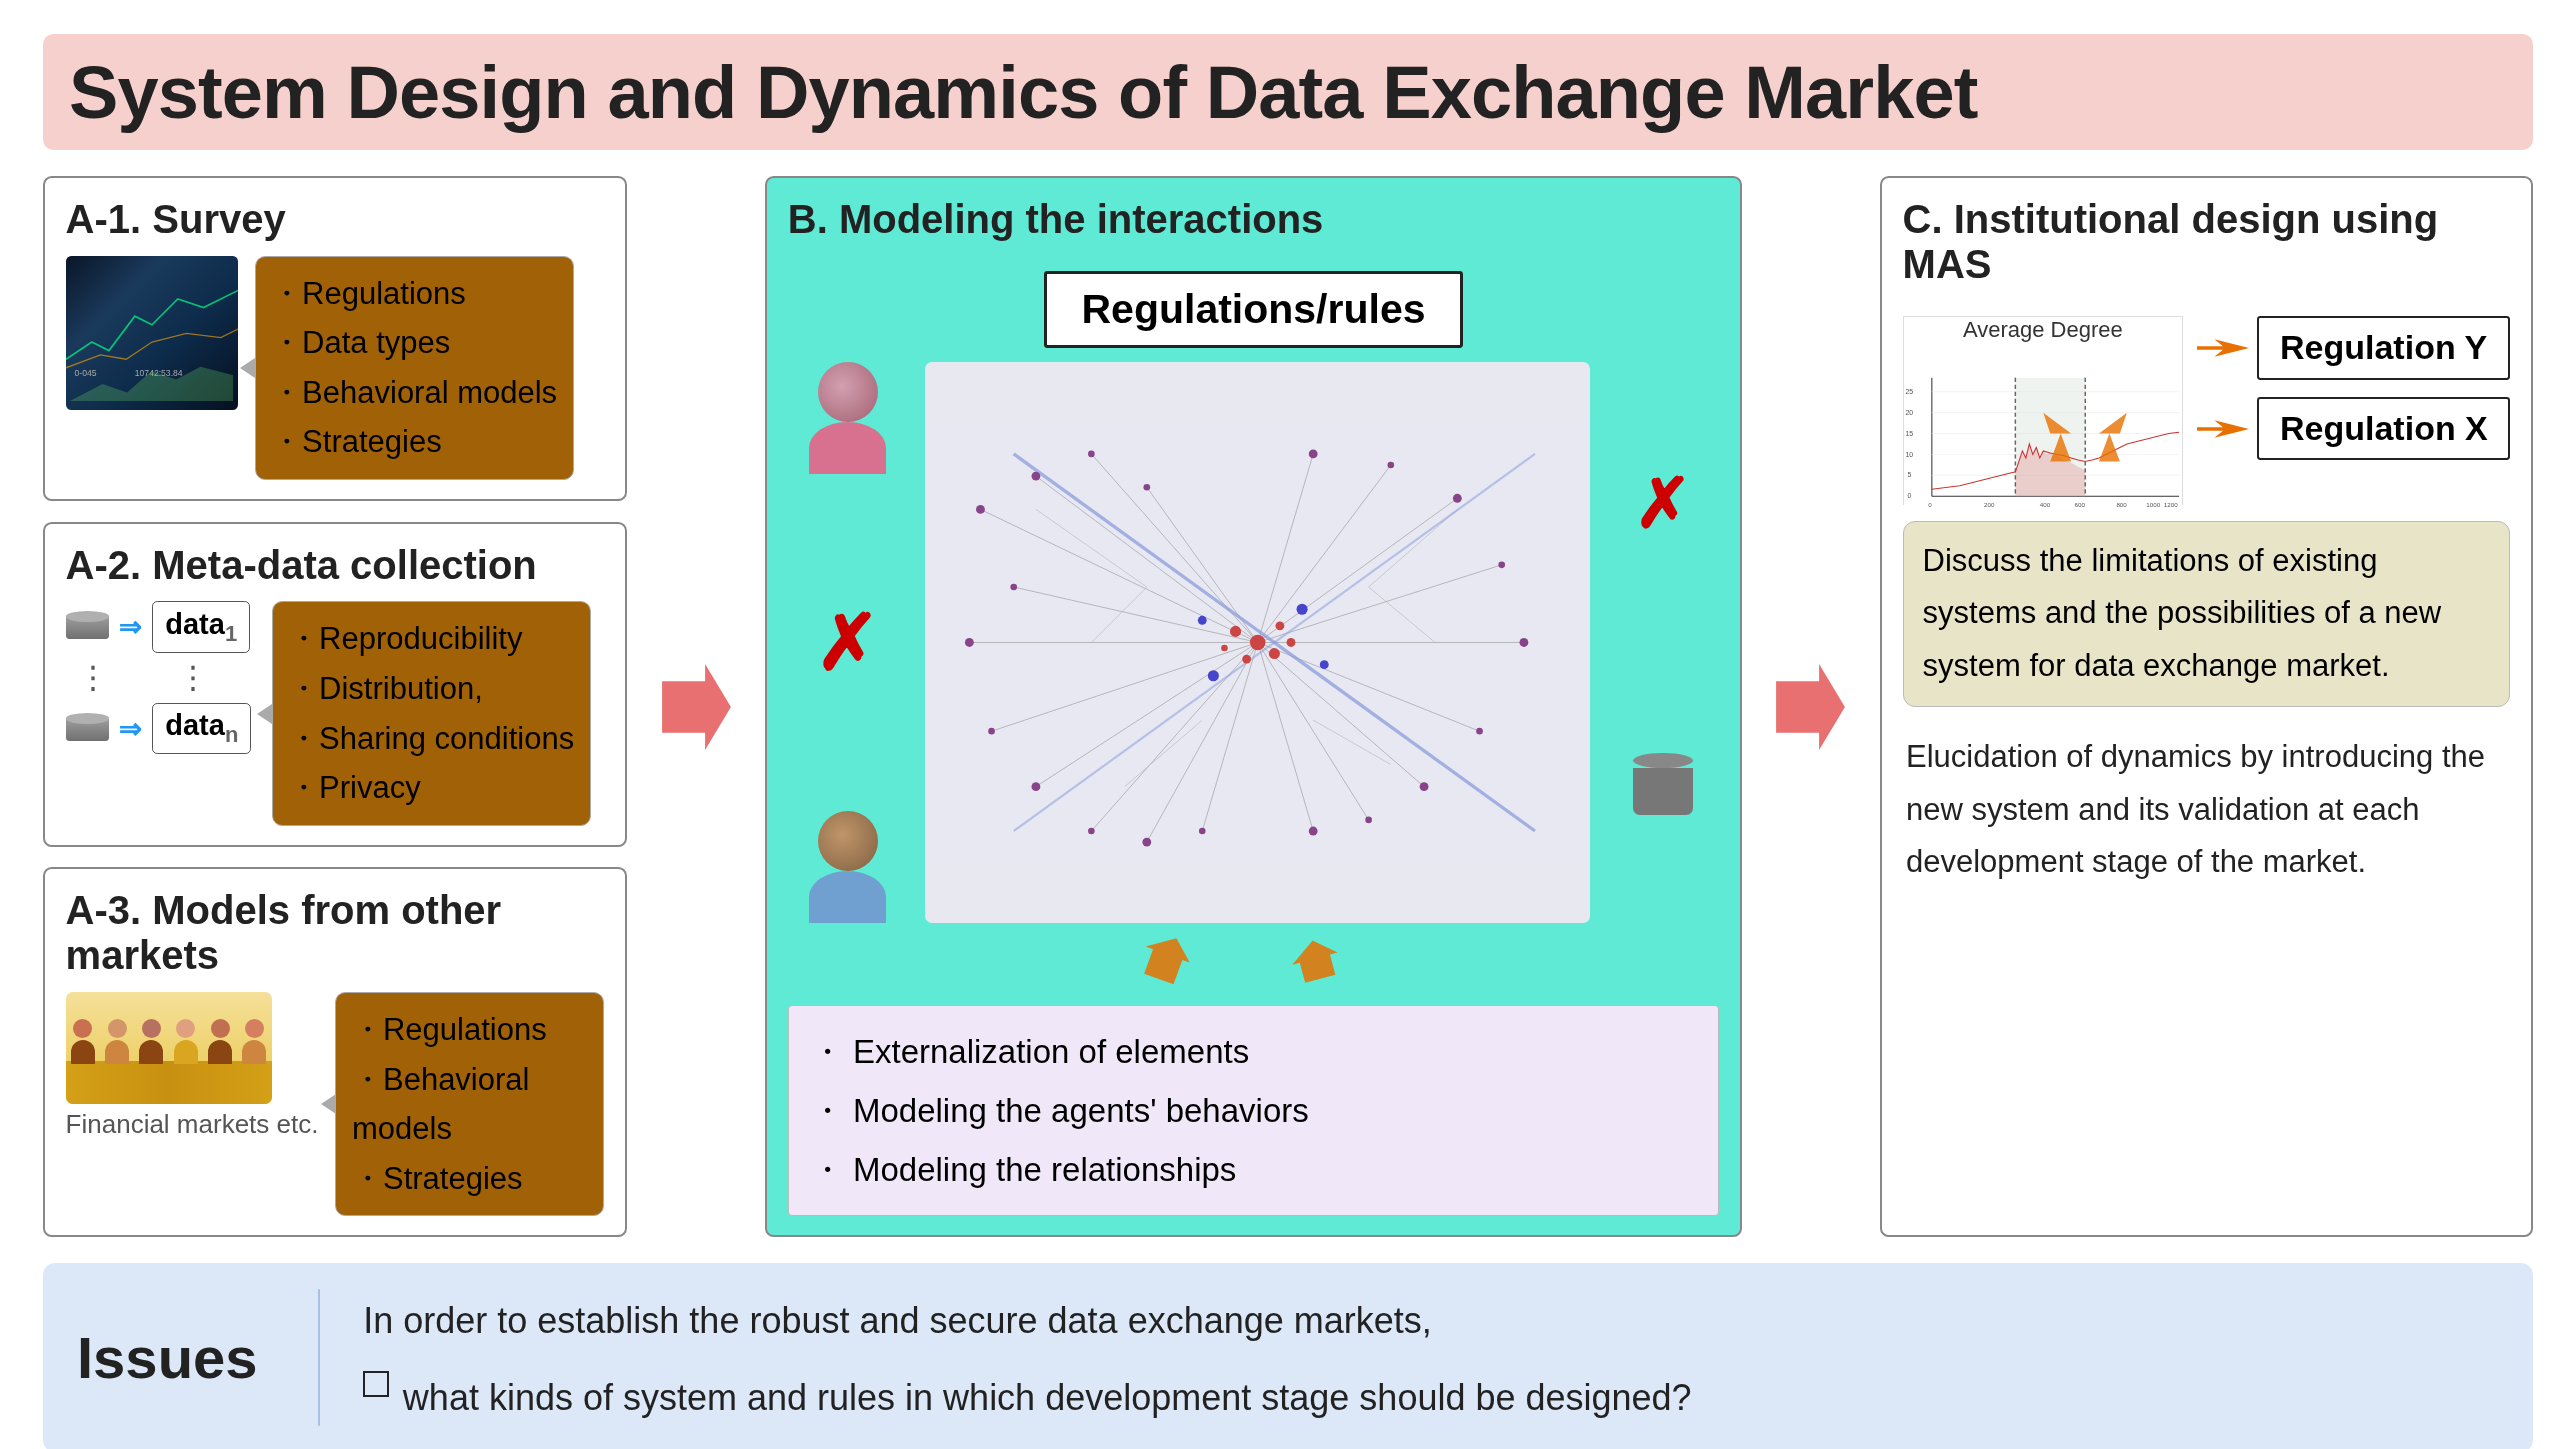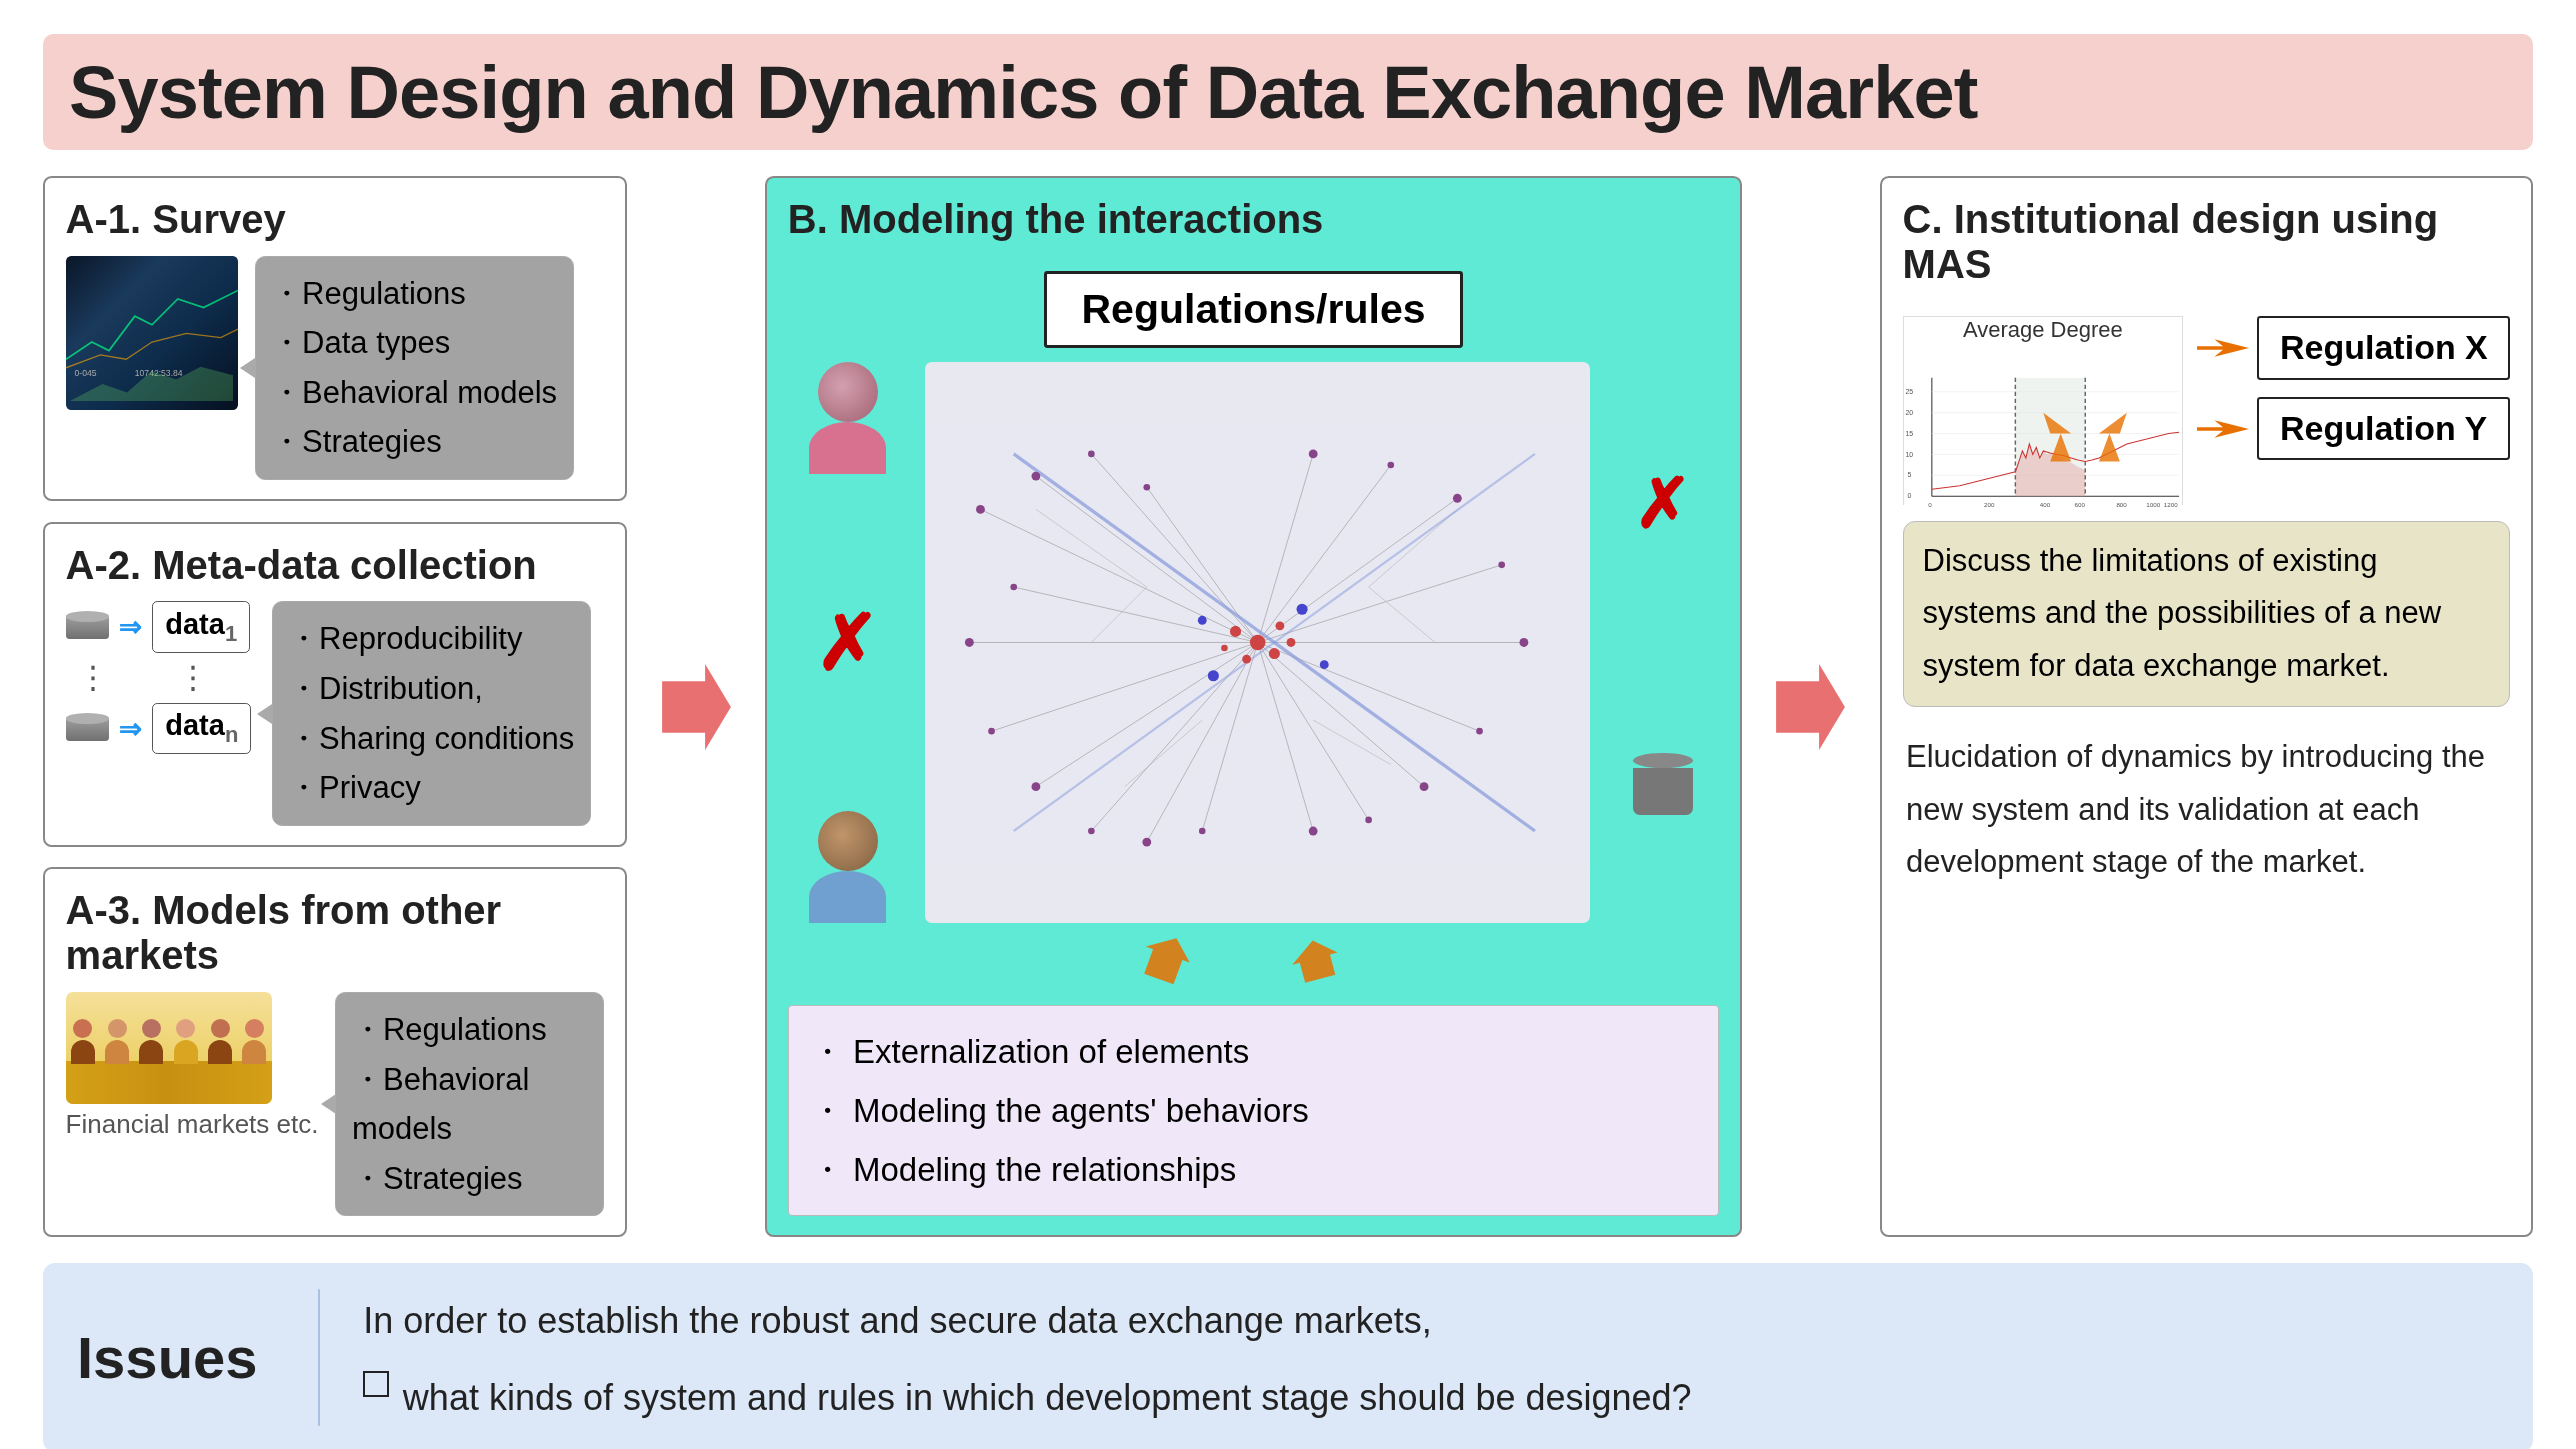--- a/index.html
+++ b/index.html
@@ -108,21 +108,21 @@
       background: rgba(100,200,100,0.3);
       clip-path: polygon(0 100%, 20% 60%, 35% 80%, 50% 30%, 65% 50%, 80% 20%, 100% 40%, 100% 100%);
     }
 
     .chart-line-overlay {
       position: absolute;
       top: 0; left: 0; right: 0; bottom: 0;
     }
 
     .callout-box {
-      background: #a3a3a3;
+      background: #a16207;
       border: 1.7px solid #aaa;
       border-radius: 10.3px;
       padding: 12px 15.5px;
       font-size: 31px;
       line-height: 1.6;
       position: relative;
     }
 
     .callout-box::before {
       content: '';
@@ -769,27 +769,27 @@
               <polygon points="320,60 280,90 295,90 280,130 310,130 295,90 310,90" fill="#e87000" opacity="0.8"></polygon>
               <polygon points="200,60 160,90 175,90 160,130 190,130 175,90 190,90" fill="#e87000" opacity="0.8" transform="scale(-1,1) translate(-400,0)"></polygon>
             </svg>
           </div>
 
           <div class="regulation-labels">
             <div style="display:flex;align-items:center;gap:8.6px;">
               <svg width="52" height="26" viewBox="0 0 60 30">
                 <polygon points="60,15 20,5 30,13 0,13 0,17 30,17 20,25" fill="#e87000"></polygon>
               </svg>
-              <div class="reg-label-box">Regulation X</div>
+              <div class="reg-label-box">Regulation Y</div>
             </div>
             <div style="display:flex;align-items:center;gap:8.6px;">
               <svg width="52" height="26" viewBox="0 0 60 30">
                 <polygon points="60,15 20,5 30,13 0,13 0,17 30,17 20,25" fill="#e87000"></polygon>
               </svg>
-              <div class="reg-label-box">Regulation Y</div>
+              <div class="reg-label-box">Regulation X</div>
             </div>
           </div>
         </div>
 
         <div class="c-discuss">Discuss the limitations of existing systems and the possibilities of a new system for data exchange market.</div>
 
         <div class="c-elucidation">Elucidation of dynamics by introducing the new system and its validation at each development stage of the market.</div>
       </div>
     </div>
   </div>

